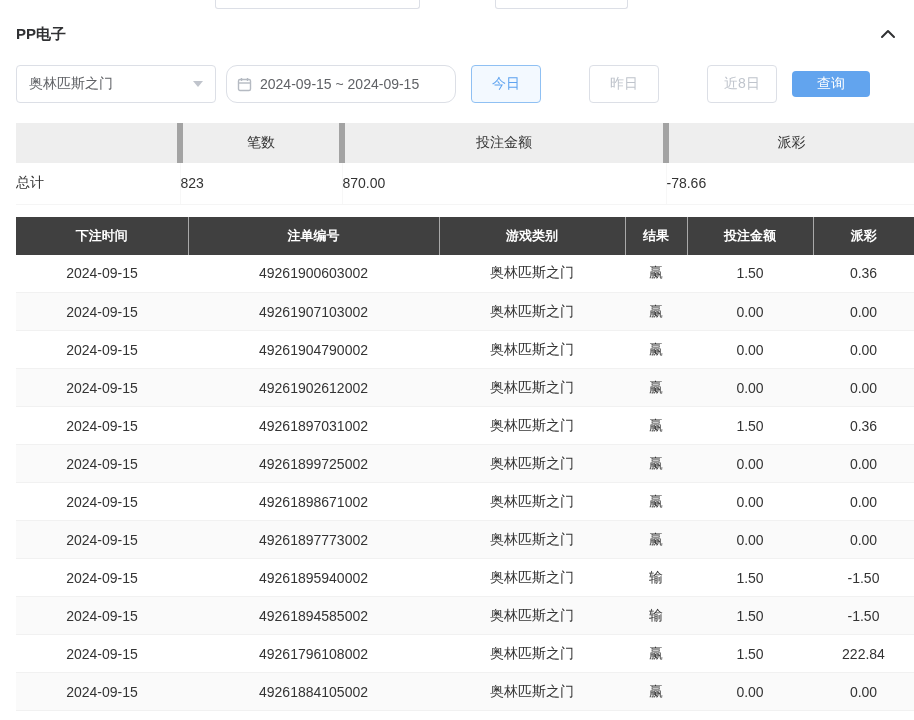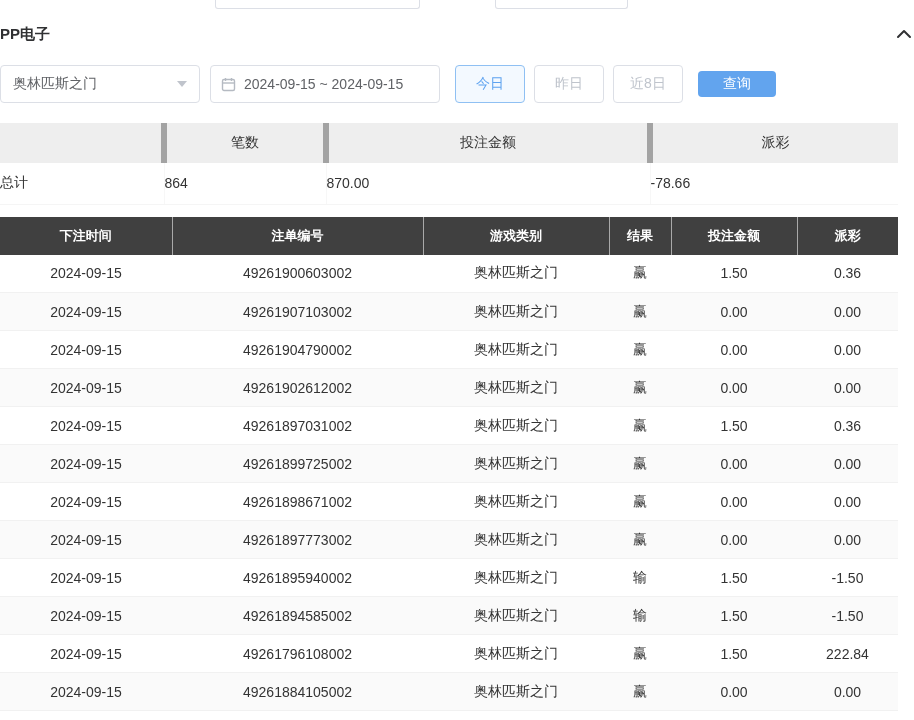--- a/index.html
+++ b/index.html
@@ -15,21 +15,21 @@
     top: 0;
     height: 9px;
     background: #fff;
     border: 1px solid #dcdfe6;
     border-top: none;
     border-radius: 0 0 3px 3px;
   }
   .partial-1 { left: 215px; width: 205px; }
   .partial-2 { left: 495px; width: 133px; }
 
-  .page { padding: 0 0; }
+  .page { padding: 0 16px; }
 
   .panel-header {
     margin-top: 25px;
     display: flex;
     justify-content: space-between;
     align-items: center;
     height: 18px;
   }
   .panel-title { font-size: 15px; font-weight: 700; color: #303133; }
   .collapse-btn { cursor: pointer; display: inline-flex; align-items: center; padding-right: 2px; }
@@ -50,29 +50,29 @@
   }
   .caret-down {
     width: 0; height: 0;
     border-left: 5px solid transparent;
     border-right: 5px solid transparent;
     border-top: 6px solid #c0c4cc;
   }
   .date-box {
     margin-left: 10px;
     width: 230px; height: 38px;
-    border: 1px solid #dcdfe6; border-radius: 4px;
+    border: 1px solid #dcdfe6; border-radius: 11px;
     display: flex; align-items: center;
     padding: 0 10px;
     font-size: 14px; color: #606266;
     background: #fff; cursor: pointer;
   }
   .cal-icon { display: inline-flex; margin-right: 8px; }
 
-  .quick-buttons { margin-left: 15px; display: flex; }
+  .quick-buttons { margin-left: 15px; display: flex; gap: 39px; }
   .quick-btn {
     width: 70px; height: 38px;
     background: #fff;
     border: 1px solid #dcdfe6;
     border-radius: 4px;
     color: #bfc4cc;
     font-size: 14px;
     cursor: pointer;
     margin-right: 9px;
     font-family: inherit;
@@ -203,21 +203,21 @@
         <tr id="summary-head">
           <th></th>
           <th>笔数</th>
           <th>投注金额</th>
           <th>派彩</th>
         </tr>
       </thead>
     <tbody>
       <tr>
         <td>总计</td>
-        <td>864</td>
+        <td>823</td>
         <td>870.00</td>
         <td class="neg">-78.66</td>
       </tr>
     </tbody>
   </table>
 
   <table class="data-table">
     <colgroup>
         <col class="col-d1">
         <col class="col-d2">

